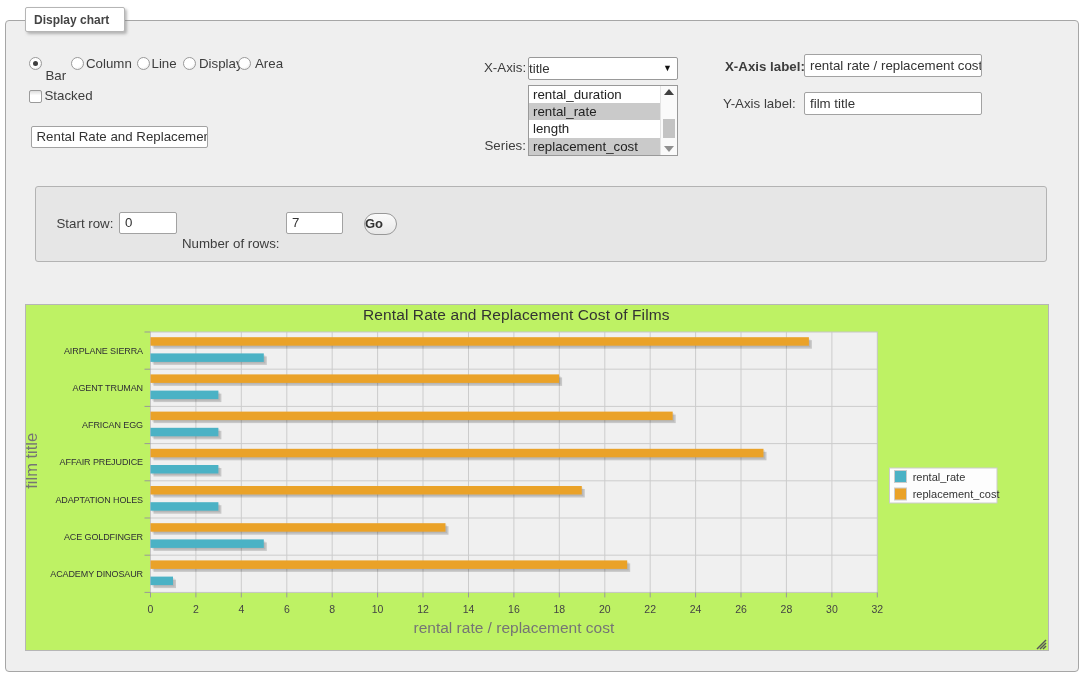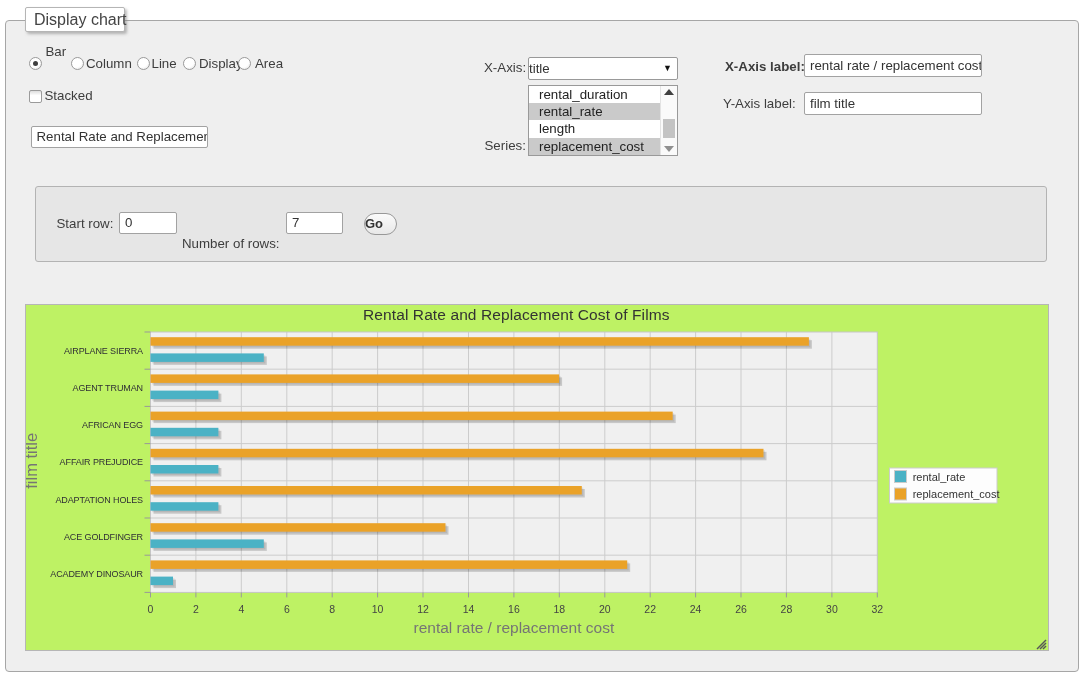--- a/index.html
+++ b/index.html
@@ -1,57 +1,57 @@
 <!DOCTYPE html>
 <html><head>
 <meta charset="utf-8">
 <style>
 * { margin:0; padding:0; box-sizing:content-box; }
 html,body { background:#fff; width:1081px; height:681px; font-family:"Liberation Sans",sans-serif; }
 .abs { position:absolute; }
 #fieldset { left:5px; top:20px; width:1071.5px; height:650px; background:#efefef;
   border:1px solid #a6a6a6; border-radius:4px; }
 #flegend { left:25px; top:7px; width:84px; height:23px; white-space:nowrap; background:#fff; border:1px solid #b5b5b5;
-  border-radius:2px; box-shadow:2px 2px 3px rgba(120,120,120,0.5); font-size:16px; font-weight:normal;
+  border-radius:2px; box-shadow:2px 2px 3px rgba(120,120,120,0.5); font-size:12px; font-weight:bold;
   color:#444; padding:0 6px 0 8px; line-height:24px; }
 .lbl { font-size:13.3px; color:#3d3d3d; white-space:nowrap; }
 .radio { width:11px; height:11px; border:1px solid #9a9a9a; border-radius:50%;
   background:radial-gradient(circle at 35% 30%, #fff 55%, #ddd); display:inline-block; }
 .radio.on::after { content:""; display:block; width:5px; height:5px; margin:3px auto;
   background:#3f3f3f; border-radius:50%; }
 .cbox { width:11px; height:11px; border:1px solid #9a9a9a; border-radius:2px;
   background:linear-gradient(#ddd, #fff 40%); display:inline-block; }
 input[type=text] { border:1px solid #a2a2a2; border-radius:2px; background:#fff; color:#333;
   font-family:"Liberation Sans",sans-serif; font-size:13.3px; padding:0 0 0 5px; }
 #selx { left:528px; top:57px; width:148px; height:21px; border:1px solid #999; border-radius:2px;
   background:#fff; font-size:13.3px; color:#333; line-height:21px; }
 #selx .arr { position:absolute; right:5px; top:0; font-size:9px; color:#111; line-height:21px; }
 #listbox { left:528px; top:85px; width:148px; height:69px; border:1px solid #999; background:#fff; overflow:hidden; }
-.opt { height:17.2px; line-height:17.2px; padding-left:10px; font-size:13.3px; color:#222; }
+.opt { height:17.2px; line-height:17.2px; padding-left:4px; font-size:13.3px; color:#222; }
 .opt.sel { background:#cacaca; }
 #sbar { position:absolute; right:0; top:0; width:16px; height:69px; background:#fafafa; border-left:1px solid #e3e3e3; }
 #sbar .up { position:absolute; top:3px; left:3px; width:0; height:0; border-left:5px solid transparent;
   border-right:5px solid transparent; border-bottom:6px solid #404040; }
 #sbar .dn { position:absolute; bottom:3px; left:3px; width:0; height:0; border-left:5px solid transparent;
   border-right:5px solid transparent; border-top:6px solid #909090; }
 #sbar .th { position:absolute; top:33px; left:2px; width:12px; height:19px; background:#c3c3c3; }
 #graybox { left:35px; top:186px; width:1010px; height:74px; background:#e6e6e6;
   border:1px solid #b3b3b3; border-radius:3px; }
 #gobtn { left:364px; top:213px; width:31px; height:20px; border:1px solid #989898; border-radius:11px;
   background:linear-gradient(#fbfbfb, #e8e8e8); font-size:13px; font-weight:bold; color:#333;
   text-align:left; line-height:20px; }
 #chart { left:25px; top:304px; width:1022px; height:345px; background:#bef264; border:1px solid #b6b6b6; }
 </style>
 </head>
 <body>
 <div class="abs" id="fieldset"></div>
 <div class="abs" id="flegend">Display chart</div>
 
 <div class="abs" style="left:29px;top:56px;"><span class="radio on"></span></div>
-<div class="abs lbl" style="left:45.5px;top:44px;">Bar</div>
+<div class="abs lbl" style="left:45.5px;top:68px;">Bar</div>
 <div class="abs" style="left:70.5px;top:56px;"><span class="radio"></span></div>
 <div class="abs lbl" style="left:86px;top:56px;">Column</div>
 <div class="abs" style="left:136.5px;top:56px;"><span class="radio"></span></div>
 <div class="abs lbl" style="left:151.5px;top:56px;">Line</div>
 <div class="abs" style="left:182.5px;top:56px;"><span class="radio"></span></div>
 <div class="abs lbl" style="left:199px;top:56px;">Display</div>
 <div class="abs" style="left:238px;top:56px;"><span class="radio"></span></div>
 <div class="abs lbl" style="left:255px;top:56px;">Area</div>
 
 <div class="abs" style="left:29px;top:88.5px;"><span class="cbox"></span></div>

